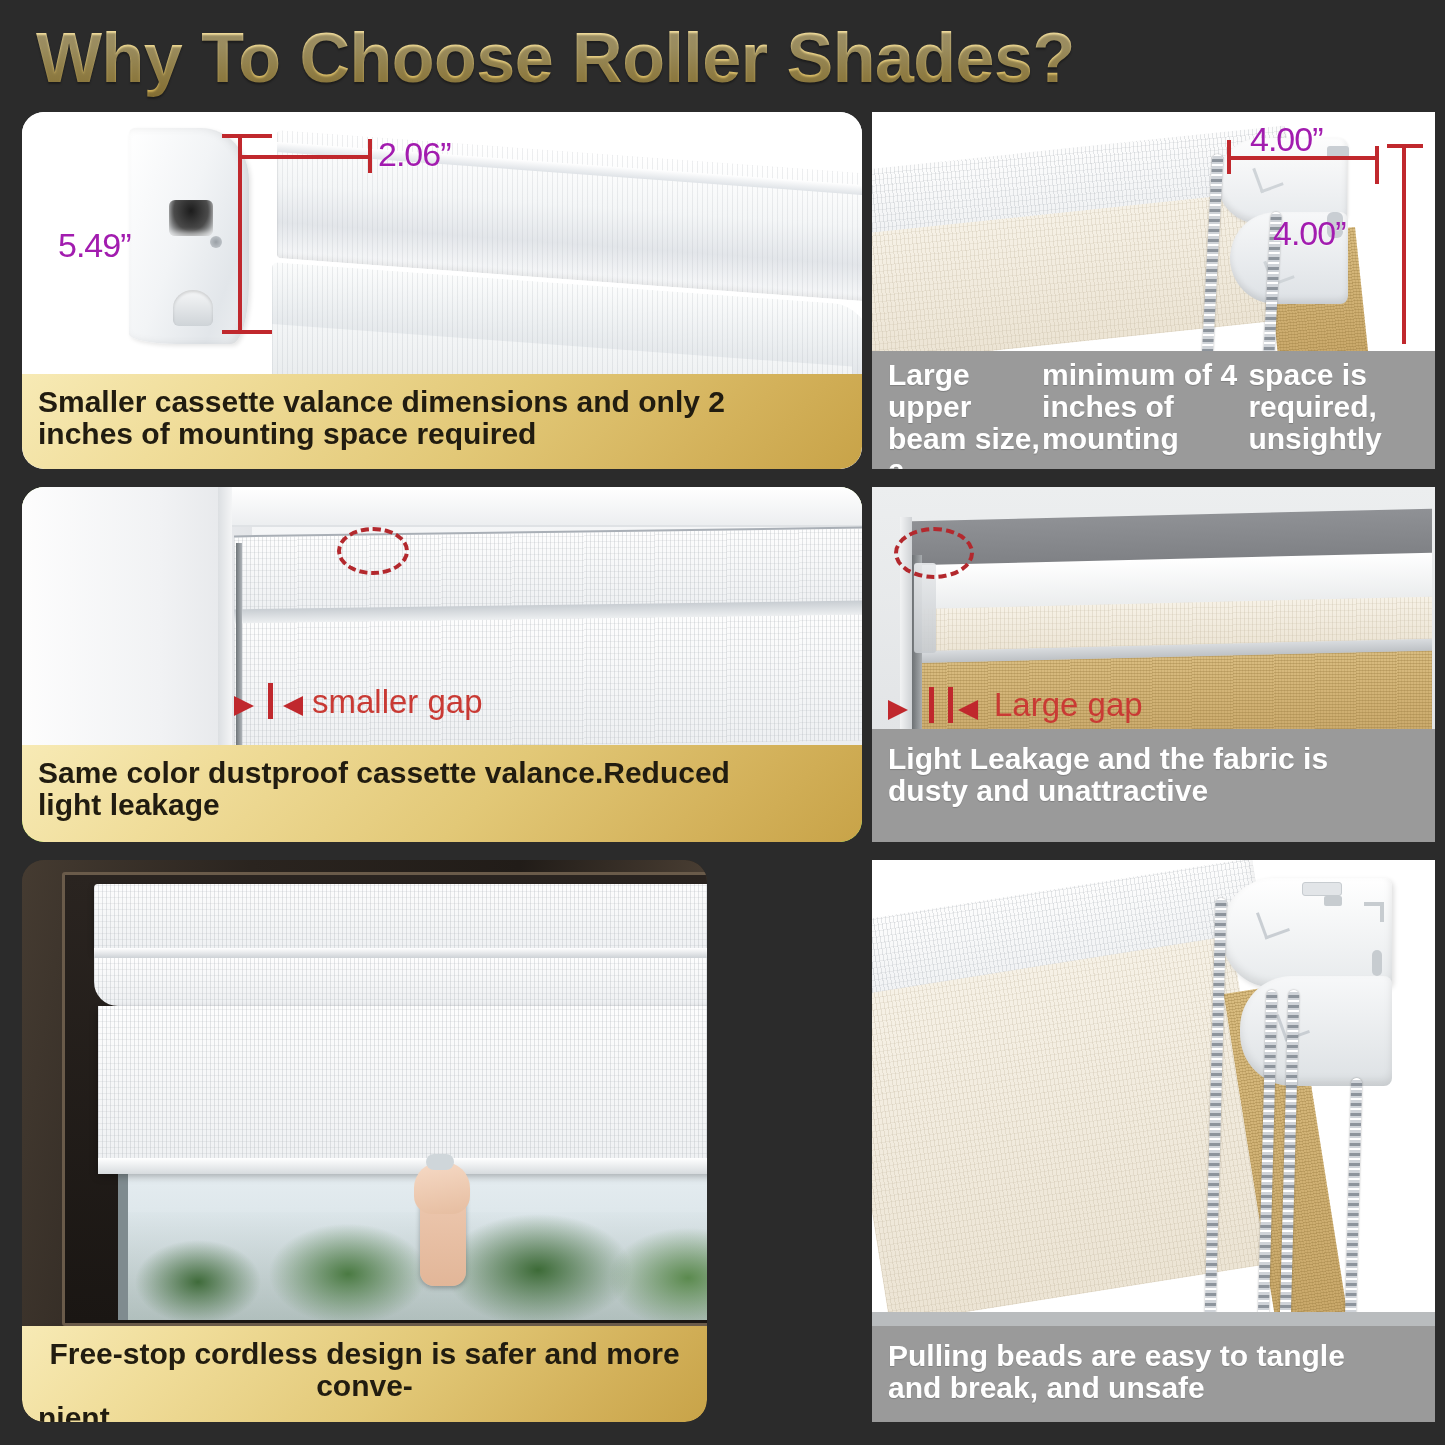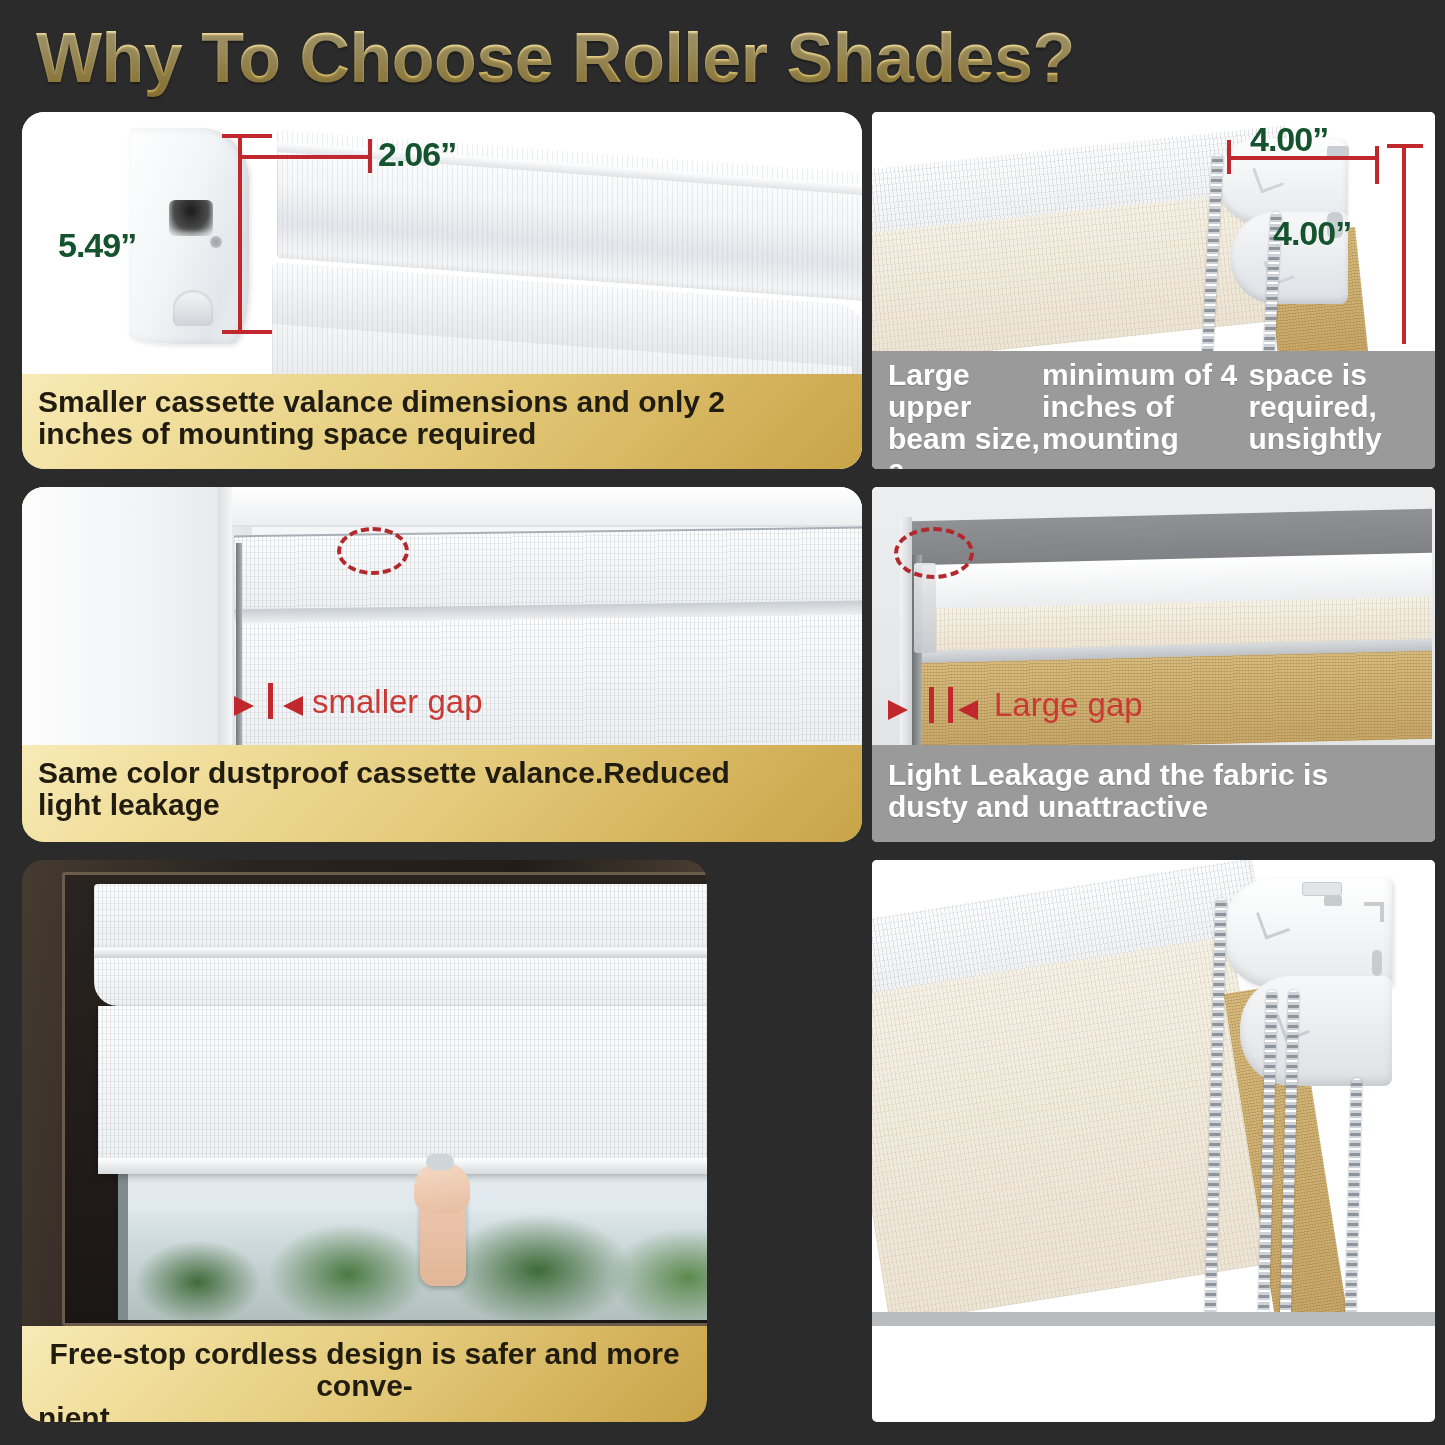--- a/index.html
+++ b/index.html
@@ -22,21 +22,21 @@
     -webkit-background-clip: text;
     background-clip: text;
     color: transparent;
     text-shadow: 0 2px 2px rgba(0,0,0,0.35);
     white-space: nowrap;
   }
 
   
   .panel { position: absolute; overflow: hidden; }
   .panel.left  { border-radius: 22px; }
-  .panel.right { border-radius: 5px; }
+  .panel.right { border-radius: 0; }
 
   .photo { position: absolute; left:0; top:0; right:0; overflow:hidden; }
 
   
   .cap {
     position: absolute; left: 0; right: 0; bottom: 0;
     display: flex; align-items: flex-start;
     padding: 12px 16px 10px 16px;
     font-weight: bold;
     line-height: 1.06;
@@ -49,21 +49,21 @@
   }
   .cap.gray {
     background: #9a9a9a;
     color: #ffffff;
     font-size: 30px;
     text-shadow: 0 1px 1px rgba(0,0,0,0.18);
   }
   .cap span { display: block; }
 
   
-  .red { position: absolute; color: #14532d; font-weight: bold; }
+  .red { position: absolute; color: #a21caf; font-weight: normal; }
   .redline { position: absolute; background: #c0282d; }
   .dimtext { font-size: 34px; letter-spacing: -1px; text-shadow: 0 1px 0 rgba(255,255,255,.5); }
   .gaptext { font-size: 33px; font-weight: normal; color:#c93a34; }
   .arrow-r, .arrow-l {
     position: absolute; width: 0; height: 0;
     border-top: 10px solid transparent; border-bottom: 10px solid transparent;
   }
   .arrow-r { border-left: 20px solid #c0282d; }
   .arrow-l { border-right: 20px solid #c0282d; }
   .dashellipse {
@@ -280,21 +280,21 @@
 
       <div class="dashellipse" style="left:22px; top:40px; width:80px; height:52px;"></div>
 
       <div class="arrow-r" style="left:16px; top:213px;"></div>
       <div class="redline" style="left:57px; top:200px; width:5px; height:36px;"></div>
       <div class="redline" style="left:76px; top:200px; width:5px; height:36px;"></div>
       <div class="arrow-l" style="left:86px; top:213px;"></div>
       <div class="red gaptext" style="left:122px; top:199px;">Large gap</div>
     </div>
 
-    <div class="cap gray" style="height:97px; flex-direction:column; padding-top:14px;">
+    <div class="cap gray" style="height:113px; flex-direction:column; padding-top:14px;">
       <span>Light Leakage and the fabric is</span>
       <span>dusty and unattractive</span>
     </div>
   </div>
 
   <div class="panel left" style="left:22px; top:860px; width:685px; height:562px; background:#2f2a25;text-align:center;">
     <div class="photo" style="height:466px; background:linear-gradient(135deg,#3a332c,#241f1a 55%,#4a4038);">
 
       <div style="position:absolute; left:0; top:0; right:0; bottom:0;
                   background:linear-gradient(100deg,#453b31 0%,#2a241f 30%,#211c18 65%,#5a4c3e 100%);"></div>
@@ -383,15 +383,19 @@
                   border-left:3px solid #c9ced3; border-bottom:3px solid #c9ced3; transform:rotate(-20deg);"></div>
 
       <div class="bead" style="left:338px; top:38px; height:428px; transform:rotate(1.5deg);"></div>
       <div class="bead" style="left:390px; top:130px; height:336px; transform:rotate(1.5deg);"></div>
       <div class="bead" style="left:412px; top:130px; height:336px; transform:rotate(1.5deg);"></div>
       <div class="bead" style="left:476px; top:218px; height:248px; transform:rotate(1.5deg);"></div>
 
       <div style="position:absolute; left:0; bottom:0; right:0; height:14px; background:#b9bcbe;"></div>
     </div>
 
+    <div class="cap gray" style="height:96px; flex-direction:column; padding-top:14px;">
+      <span>Pulling beads are easy to tangle</span>
+      <span>and break, and unsafe</span>
+    </div>
   </div>
 
 </div>
 
 </body></html>

